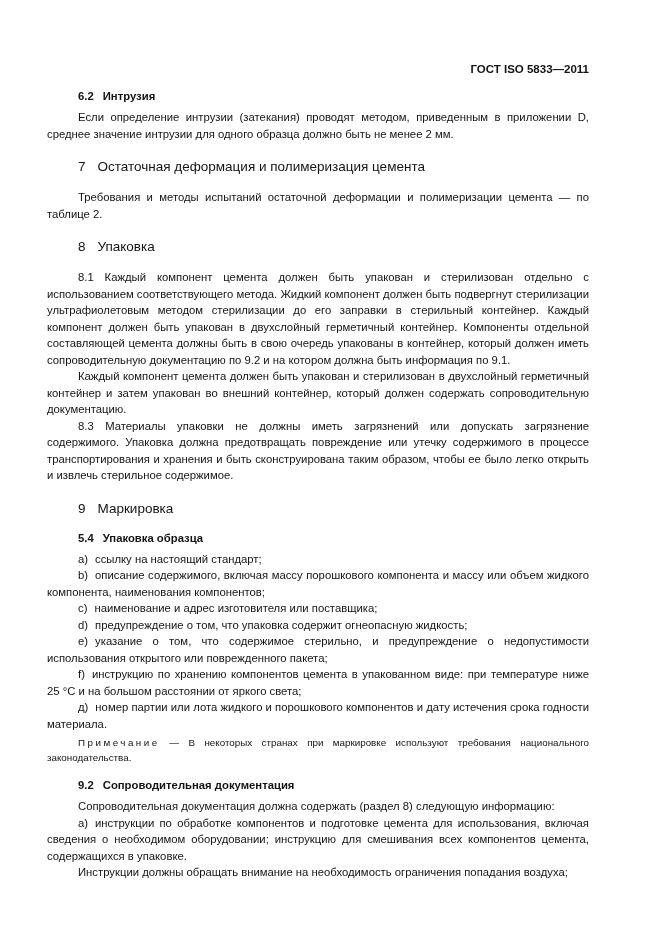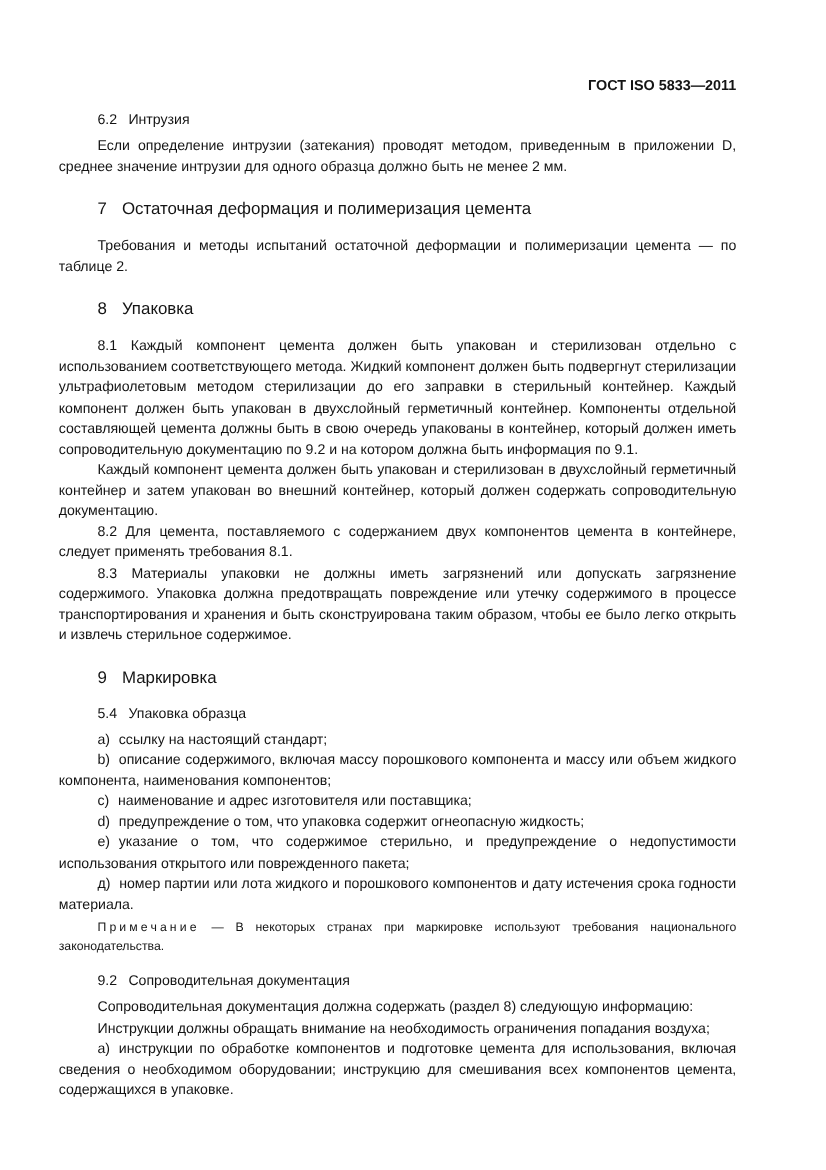--- a/index.html
+++ b/index.html
@@ -35,21 +35,21 @@
     text-indent: 31px;
   }
   .h-main {
     font-weight: normal;
     font-size: 13.5px;
     line-height: 18px;
     margin: 16px 0 13px 31px;
   }
   .h-main .h-num { margin-right: 12px; }
   .h-sub {
-    font-weight: normal;
+    font-weight: bold;
     font-size: 11.3px;
     line-height: 15px;
     margin: 13px 0 5px 31px;
   }
   .h-sub .h-num { margin-right: 9px; }
   .item-label { margin-right: 7px; }
   p.note {
     margin: 4px 0 2px 0;
     font-size: 9.8px;
     line-height: 14.5px;
@@ -75,41 +75,41 @@
     <div class="h-main">
       <span class="h-num">7</span><span>Остаточная деформация и полимеризация цемента</span>
     </div>
     <p class="body">Требования и методы испытаний остаточной деформации и полимеризации цемента — по таблице 2.</p>
 
     <div class="h-main">
       <span class="h-num">8</span><span>Упаковка</span>
     </div>
     <p class="body">8.1  Каждый компонент цемента должен быть упакован и стерилизован отдельно с использованием соответствующего метода. Жидкий компонент должен быть подвергнут стерилизации ультрафиолетовым методом стерилизации до его заправки в стерильный контейнер. Каждый компонент должен быть упакован в двухслойный герметичный контейнер. Компоненты отдельной составляющей цемента должны быть в свою очередь упакованы в контейнер, который должен иметь сопроводительную документацию по 9.2 и на котором должна быть информация по 9.1.</p>
     <p class="body">Каждый компонент цемента должен быть упакован и стерилизован в двухслойный герметичный контейнер и затем упакован во внешний контейнер, который должен содержать сопроводительную документацию.</p>
-    <p class="body">8.2  Для цемента, поставляемого с содержанием двух компонентов цемента в контейнере, следует применять требования 8.1.</p>
     <p class="body">8.3  Материалы упаковки не должны иметь загрязнений или допускать загрязнение содержимого. Упаковка должна предотвращать повреждение или утечку содержимого в процессе транспортирования и хранения и быть сконструирована таким образом, чтобы ее было легко открыть и извлечь стерильное содержимое.</p>
 
     <div class="h-main">
       <span class="h-num">9</span><span>Маркировка</span>
     </div>
 
     <div class="h-sub">
       <span class="h-num">5.4</span><span>Упаковка образца</span>
     </div>
 
     <p class="body"><span class="item-label">a)</span><span>ссылку на настоящий стандарт;</span></p>
     <p class="body"><span class="item-label">b)</span><span>описание содержимого, включая массу порошкового компонента и массу или объем жидкого компонента, наименования компонентов;</span></p>
     <p class="body"><span class="item-label">c)</span><span>наименование и адрес изготовителя или поставщика;</span></p>
     <p class="body"><span class="item-label">d)</span><span>предупреждение о том, что упаковка содержит огнеопасную жидкость;</span></p>
     <p class="body"><span class="item-label">e)</span><span>указание о том, что содержимое стерильно, и предупреждение о недопустимости использования открытого или поврежденного пакета;</span></p>
+    <p class="body"><span class="item-label">f)</span><span>инструкцию по хранению компонентов цемента в упакованном виде: при температуре ниже 25 °С и на большом расстоянии от яркого света;</span></p>
     <p class="body"><span class="item-label">д)</span><span>номер партии или лота жидкого и порошкового компонентов и дату истечения срока годности материала.</span></p>
 
     <p class="note"><span class="note-label">Примечание</span> <span>— В некоторых странах при маркировке используют требования национального законодательства.</span></p>
 
     <div class="h-sub">
       <span class="h-num">9.2</span><span>Сопроводительная документация</span>
     </div>
     <p class="body">Сопроводительная документация должна содержать (раздел 8) следующую информацию:</p>
+    <p class="body"><span class="item-label">а)</span><span>инструкции по обработке компонентов и подготовке цемента для использования, включая сведения о необходимом оборудовании; инструкцию для смешивания всех компонентов цемента, содержащихся в упаковке.</span></p>
     <p class="body">Инструкции должны обращать внимание на необходимость ограничения попадания воздуха;</p>
-    <p class="body"><span class="item-label">а)</span><span>инструкции по обработке компонентов и подготовке цемента для использования, включая сведения о необходимом оборудовании; инструкцию для смешивания всех компонентов цемента, содержащихся в упаковке.</span></p>
 
   </div>
 </div>
 
 </body></html>

